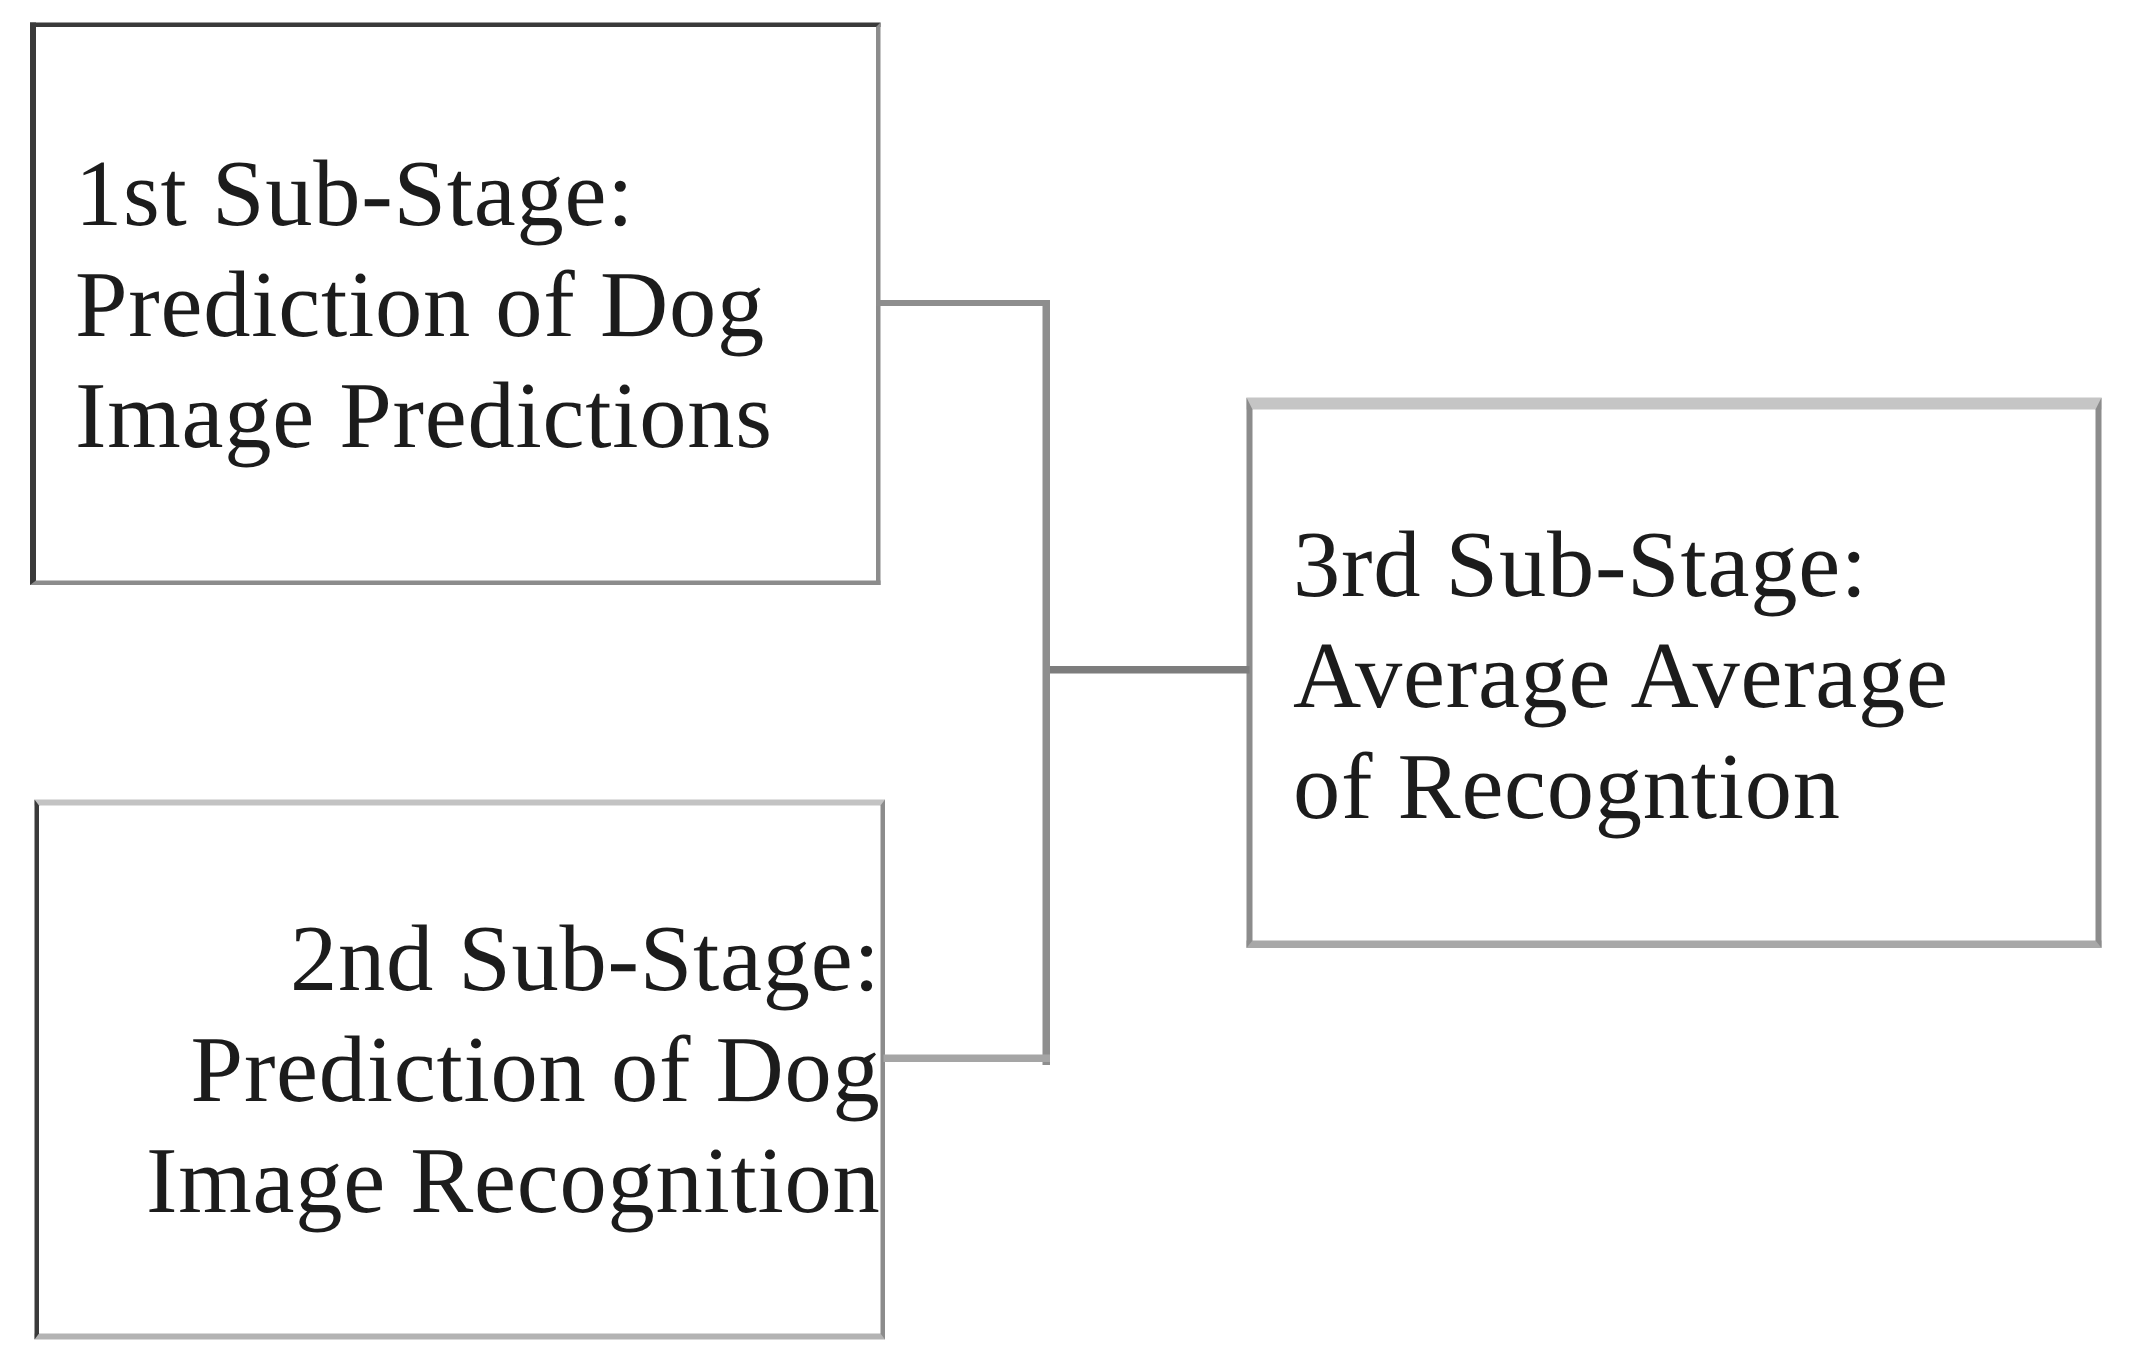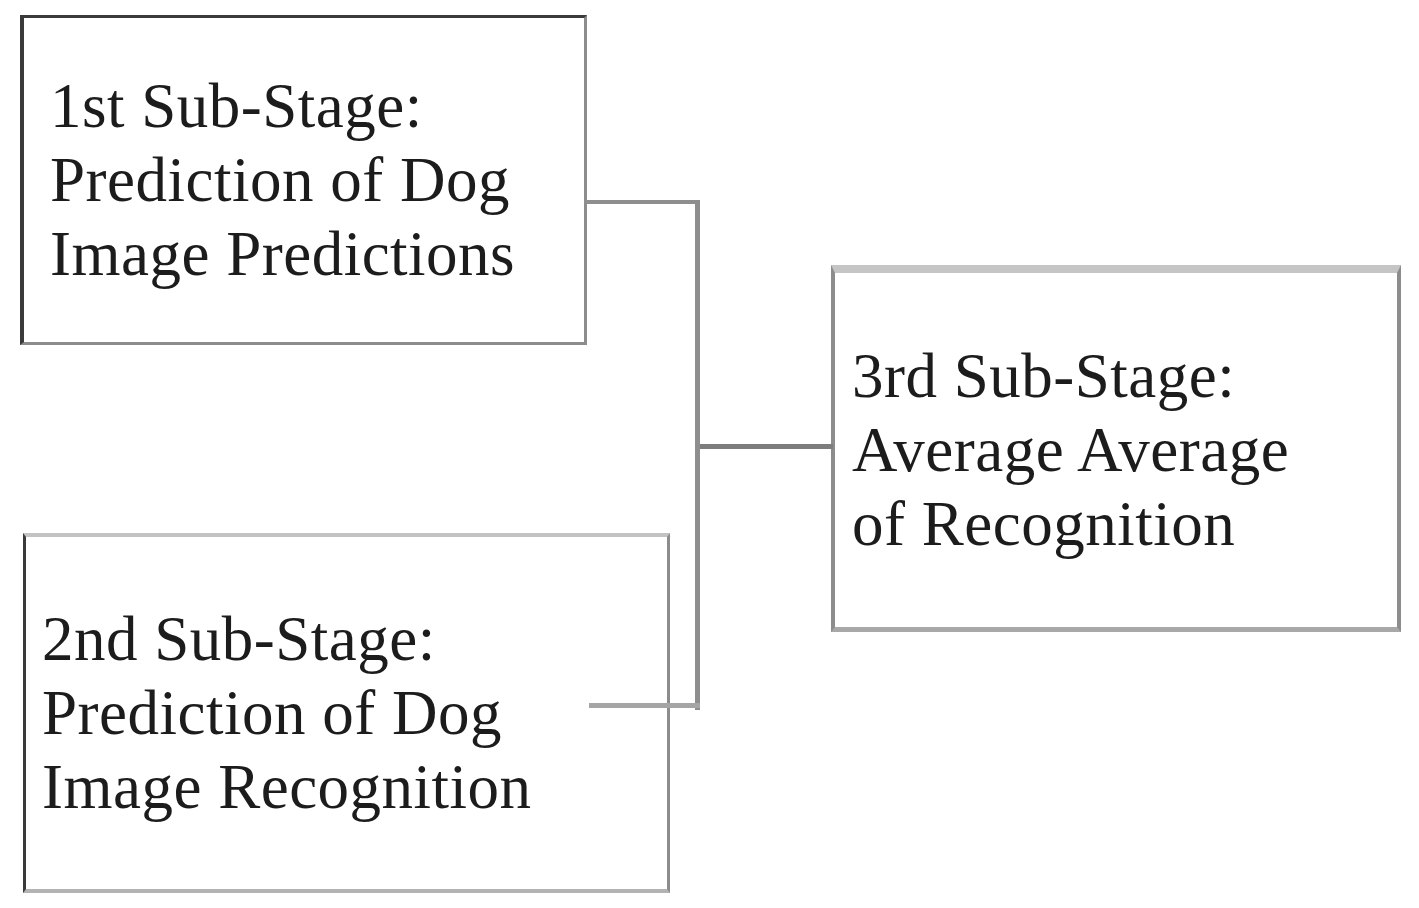--- a/index.html
+++ b/index.html
@@ -27,44 +27,45 @@
   }
   .box .line {
     display: block;
     font-size: 63px;
     line-height: 74px;
     white-space: nowrap;
     letter-spacing: 0.5px;
   }
   
   #box-stage1 {
-    left: 20px; top: 15px; width: 567px; height: 330px;
+    left: 20px; top: 15px; width: 567px; height: 375px;
     border-top: 3px solid var(--box-border-dark, #2d2d2d);
     border-left: 4px solid var(--box-border-dark, #3a3a3a);
     border-right: 3px solid var(--box-border-light, #8c8c8c);
     border-bottom: 3px solid var(--box-border-light, #848484);
     padding-left: 26px;
   }
   
   #box-stage2 {
-    left: 23px; top: 533px; width: 647px; height: 360px;
+    left: 23px; top: 533px; width: 567px; height: 360px;
     border-top: 4px solid #c3c3c3;
     border-left: 3px solid var(--box-border-dark, #4a4a4a);
     border-right: 3px solid var(--box-border-light, #7c7c7c);
     border-bottom: 4px solid #b3b3b3;
     padding-left: 16px;
+    align-items: flex-end;
   }
   
   #box-stage3 {
     left: 831px; top: 265px; width: 570px; height: 367px;
     border-top: 8px solid #c5c5c5;
     border-left: 4px solid var(--box-border-light, #9b9b9b);
     border-right: 4px solid var(--box-border-light, #8a8a8a);
     border-bottom: 5px solid #a8a8a8;
-    padding-left: 17px;
+    padding-left: 27px;
   }
   .connector {
     position: absolute;
     background: var(--connector, #8e8e8e);
   }
   #conn-stage1-h { left: 584px; top: 200px; width: 116px; height: 4px; }
   #conn-trunk-v  { left: 695px; top: 200px; width: 5px;  height: 510px; }
   #conn-stage2-h { left: 589px; top: 703px; width: 111px; height: 5px; background: #a5a5a5; }
   #conn-stage3-h { left: 700px; top: 444px; width: 133px; height: 5px; background: #7d7d7d; }
 </style>
@@ -81,21 +82,21 @@
 
   <div class="box" id="box-stage2">
     <span class="line">2nd Sub-Stage:</span>
     <span class="line">Prediction of Dog</span>
     <span class="line">Image Recognition</span>
   </div>
 
   <div class="box" id="box-stage3">
     <span class="line">3rd Sub-Stage:</span>
     <span class="line">Average Average</span>
-    <span class="line">of Recognition</span>
+    <span class="line">of Recogntion</span>
   </div>
 
   <div class="connector" id="conn-stage1-h"></div>
   <div class="connector" id="conn-trunk-v"></div>
   <div class="connector" id="conn-stage2-h"></div>
   <div class="connector" id="conn-stage3-h"></div>
 
 </div>
 
 </body></html>

